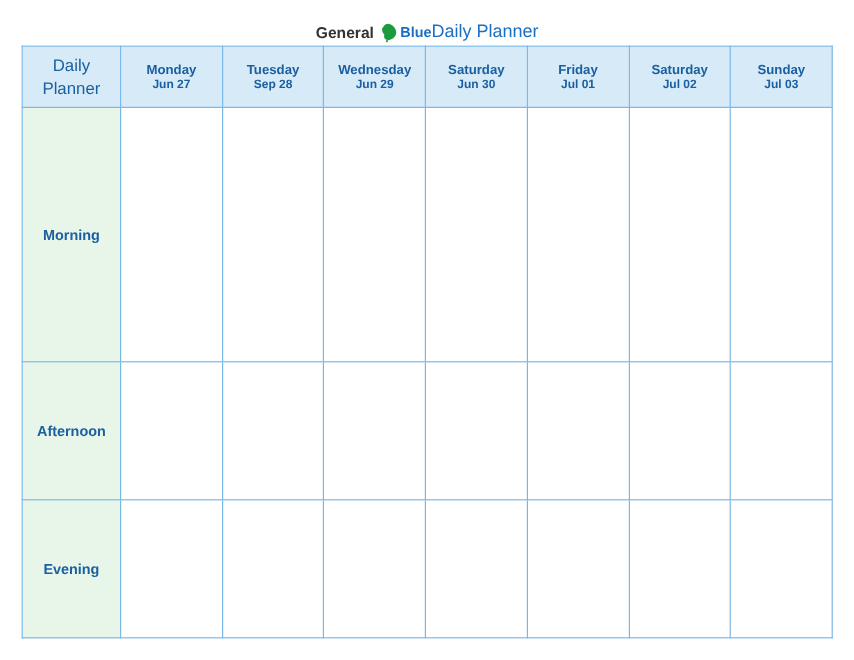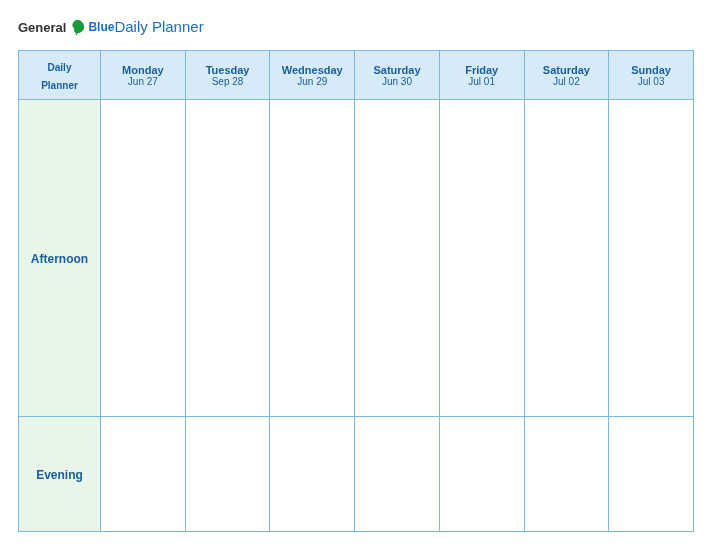--- a/index.html
+++ b/index.html
@@ -15,23 +15,23 @@
       width: 712px;
       height: 550px;
       padding: 18px 18px 18px 18px;
       display: flex;
       flex-direction: column;
     }
 
     
     .header {
       display: flex;
-      justify-content: flex-start;
+      justify-content: center;
       align-items: flex-start;
-      margin-bottom: 14px;
+      margin-bottom: 2px;
     }
 
     .logo-area {
       display: flex;
       flex-direction: column;
       align-items: flex-start;
     }
 
     .logo-text {
       display: flex;
@@ -87,36 +87,36 @@
 
     
     .planner-table thead tr th {
       background: #d6eaf8;
       padding: 6px 4px;
       text-align: center;
       vertical-align: middle;
     }
 
     .th-main {
-      font-size: 10px;
-      font-weight: bold;
+      font-size: 14px;
+      font-weight: normal;
       color: #1a5fa0;
       line-height: 1.3;
     }
 
     .th-day {
       font-size: 11px;
       font-weight: bold;
       color: #1a5fa0;
       display: block;
     }
 
     .th-date {
       font-size: 10px;
-      font-weight: normal;
+      font-weight: bold;
       color: #1a5fa0;
       display: block;
     }
 
     
     .planner-table tbody tr td {
       vertical-align: middle;
       padding: 0;
     }
 
@@ -199,20 +199,32 @@
         </th>
         <th>
           <span class="th-day">Sunday</span>
           <span class="th-date">Jul 03</span>
         </th>
       </tr>
     </thead>
     <tbody>
       <tr>
         <td class="row-label-cell">
+          <span class="row-label">Morning</span>
+        </td>
+        <td class="time-cell"></td>
+        <td class="time-cell"></td>
+        <td class="time-cell"></td>
+        <td class="time-cell"></td>
+        <td class="time-cell"></td>
+        <td class="time-cell"></td>
+        <td class="time-cell"></td>
+      </tr>
+      <tr>
+        <td class="row-label-cell">
           <span class="row-label">Afternoon</span>
         </td>
         <td class="time-cell"></td>
         <td class="time-cell"></td>
         <td class="time-cell"></td>
         <td class="time-cell"></td>
         <td class="time-cell"></td>
         <td class="time-cell"></td>
         <td class="time-cell"></td>
       </tr>

